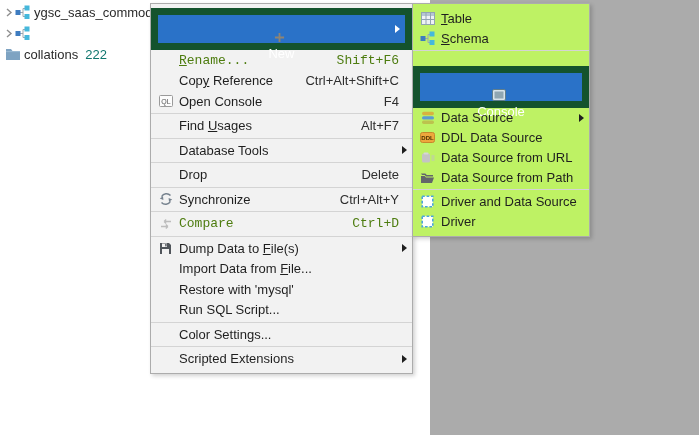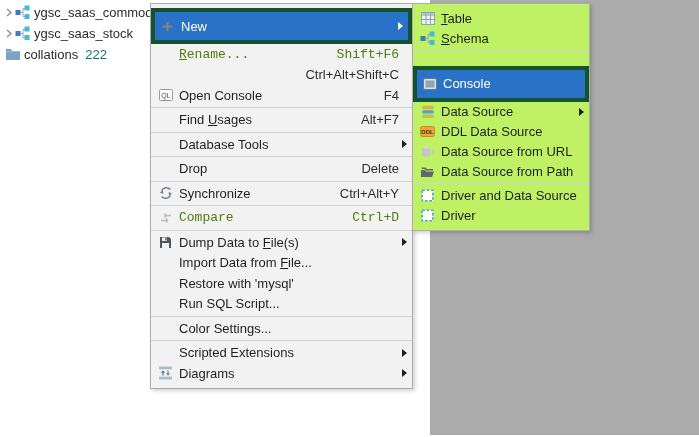--- a/index.html
+++ b/index.html
@@ -29,21 +29,21 @@
   .mi-icon{width:17px;height:16px;flex:0 0 17px;display:flex;align-items:center;justify-content:center;margin-right:5px;}
   .mi-label{white-space:nowrap;}
   .mi-shortcut{margin-left:auto;padding-right:7px;color:#2e2e2e;white-space:nowrap;}
   .menu-row.disabled .mi-label,.menu-row.disabled .mi-shortcut{color:#4d7c0f;font-family:Liberation Mono, monospace;}
   .mi-arrow{position:absolute;right:5px;top:50%;transform:translateY(-50%);
             width:0;height:0;border-left:5px solid #1f1f1f;
             border-top:4px solid transparent;border-bottom:4px solid transparent;}
   .menu-row.selected{background:#2a72c8;color:#ffffff;}
   .menu-row.selected .mi-label{color:#ffffff;}
   .menu-row.selected .mi-arrow{border-left-color:#ffffff;}
-  .menu-row.hl-box{border:4px solid #14532d;height:24.5px;padding:14px 4px;}
+  .menu-row.hl-box{border:7px solid #14532d;height:24.5px;padding:14px 4px;flex-direction:column;}
   .sub-menu .menu-row.hl-box{height:24px;margin-top:15px;}
   .menu-sep{height:1px;background:#d4d4d4;margin:1.5px 0;}
   .u{text-decoration:underline;}
 </style>
 </head>
 <body>
 
 <div class="backdrop"></div>
 
 <div class="sidebar" id="sidebar">
@@ -70,21 +70,20 @@
         </svg>
       </span>
       <span class="tree-icon">
         <svg width="15" height="15" viewBox="0 0 15 15">
           <path d="M3 7.5h5M8 3.5h3M8 11.5h3M8 3.5v8" stroke="#9aa7b0" fill="none"></path>
           <rect x="0.5" y="5" width="5" height="5" fill="#3e7cc0"></rect>
           <rect x="9.5" y="0.5" width="5" height="5" fill="#45b8dc"></rect>
           <rect x="9.5" y="9" width="5" height="5" fill="#45b8dc"></rect>
         </svg>
       </span>
-      <span class="tree-label">ygsc_saas_stock</span>
     </div>
     <div class="tree-row">
       <span class="chev no-chev" style="width: 4px; flex: 0 0 4px;"></span>
       <span class="tree-icon">
         <svg width="16" height="13" viewBox="0 0 16 13">
           <path d="M1 1h5l1.5 2H15v9H1z" fill="#7ea3c2"></path>
           <path d="M1 3.6h14" stroke="#9cbcd6"></path>
         </svg>
       </span>
       <span class="tree-label">collations</span>
@@ -102,20 +101,21 @@
       <span class="mi-label">New</span>
       <span class="mi-arrow"></span>
     </div>
     <div class="menu-row disabled">
       <span class="mi-icon"></span>
       <span class="mi-label"><span class="u">R</span>ename...</span>
       <span class="mi-shortcut">Shift+F6</span>
     </div>
     <div class="menu-row">
       <span class="mi-icon"></span>
+      <span class="mi-label">Cop<span class="u">y</span> Reference</span>
       <span class="mi-shortcut">Ctrl+Alt+Shift+C</span>
     </div>
     <div class="menu-row">
       <span class="mi-icon">
         <svg width="14" height="12" viewBox="0 0 14 12">
           <rect x="0.5" y="0.5" width="13" height="11" rx="1" fill="#fcfcfc" stroke="#9a9a9a"></rect>
           <text x="7" y="9" font-size="7" text-anchor="middle" fill="#555">QL</text>
         </svg>
       </span>
       <span class="mi-label">Open Console</span>
@@ -192,32 +192,20 @@
     <div class="menu-row">
       <span class="mi-icon"></span>
       <span class="mi-label">Color Settings...</span>
     </div>
     <div class="menu-sep"></div>
     <div class="menu-row">
       <span class="mi-icon"></span>
       <span class="mi-label">Scripted Extensions</span>
       <span class="mi-arrow"></span>
     </div>
-    <div class="menu-row">
-      <span class="mi-icon">
-        <svg width="15" height="14" viewBox="0 0 15 14">
-          <rect x="1" y="0.5" width="13" height="2.8" fill="#a6bdd2"></rect>
-          <rect x="1" y="10.7" width="13" height="2.8" fill="#a6bdd2"></rect>
-          <path d="M5 9.5V5M5 5L3.6 6.8M5 5l1.4 1.8" stroke="#4f86c0" stroke-width="1.3" fill="none"></path>
-          <path d="M10 4.5V9M10 9l-1.4-1.8M10 9l1.4-1.8" stroke="#8a949c" stroke-width="1.3" fill="none"></path>
-        </svg>
-      </span>
-      <span class="mi-label">Diagrams</span>
-      <span class="mi-arrow"></span>
-    </div>
   </div>
 
 <div class="menu sub-menu" id="sub-menu">
     <div class="menu-row">
       <span class="mi-icon">
         <svg width="14" height="13" viewBox="0 0 14 13">
           <rect x="0.5" y="0.5" width="13" height="12" fill="#eef2f5" stroke="#92a4b2"></rect>
           <rect x="1" y="1" width="12" height="3" fill="#b6c6d2"></rect>
           <path d="M5 1v11M9.5 1v11M1 7.5h12" stroke="#92a4b2"></path>
         </svg>

